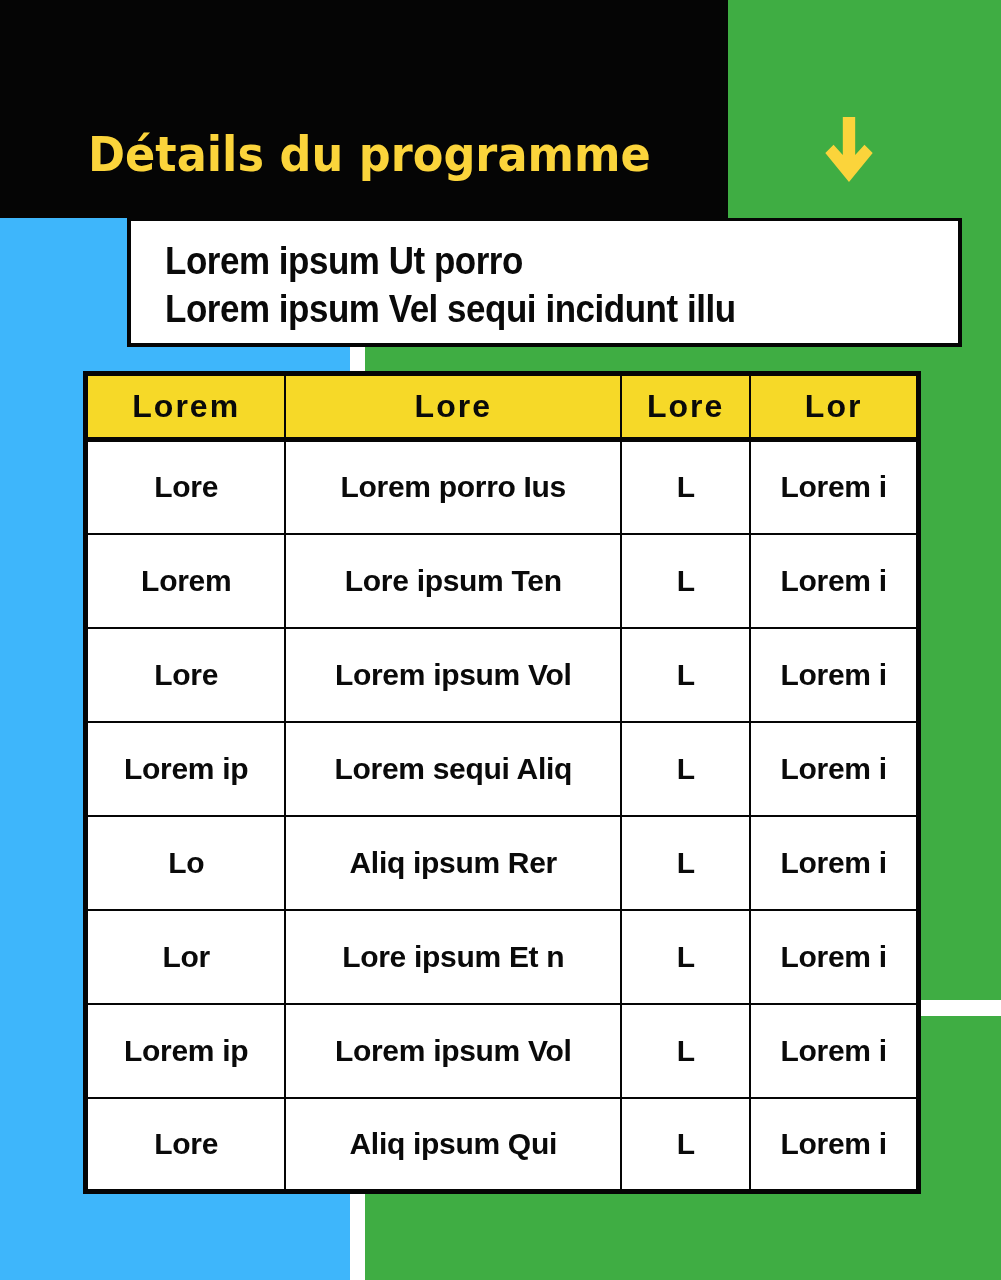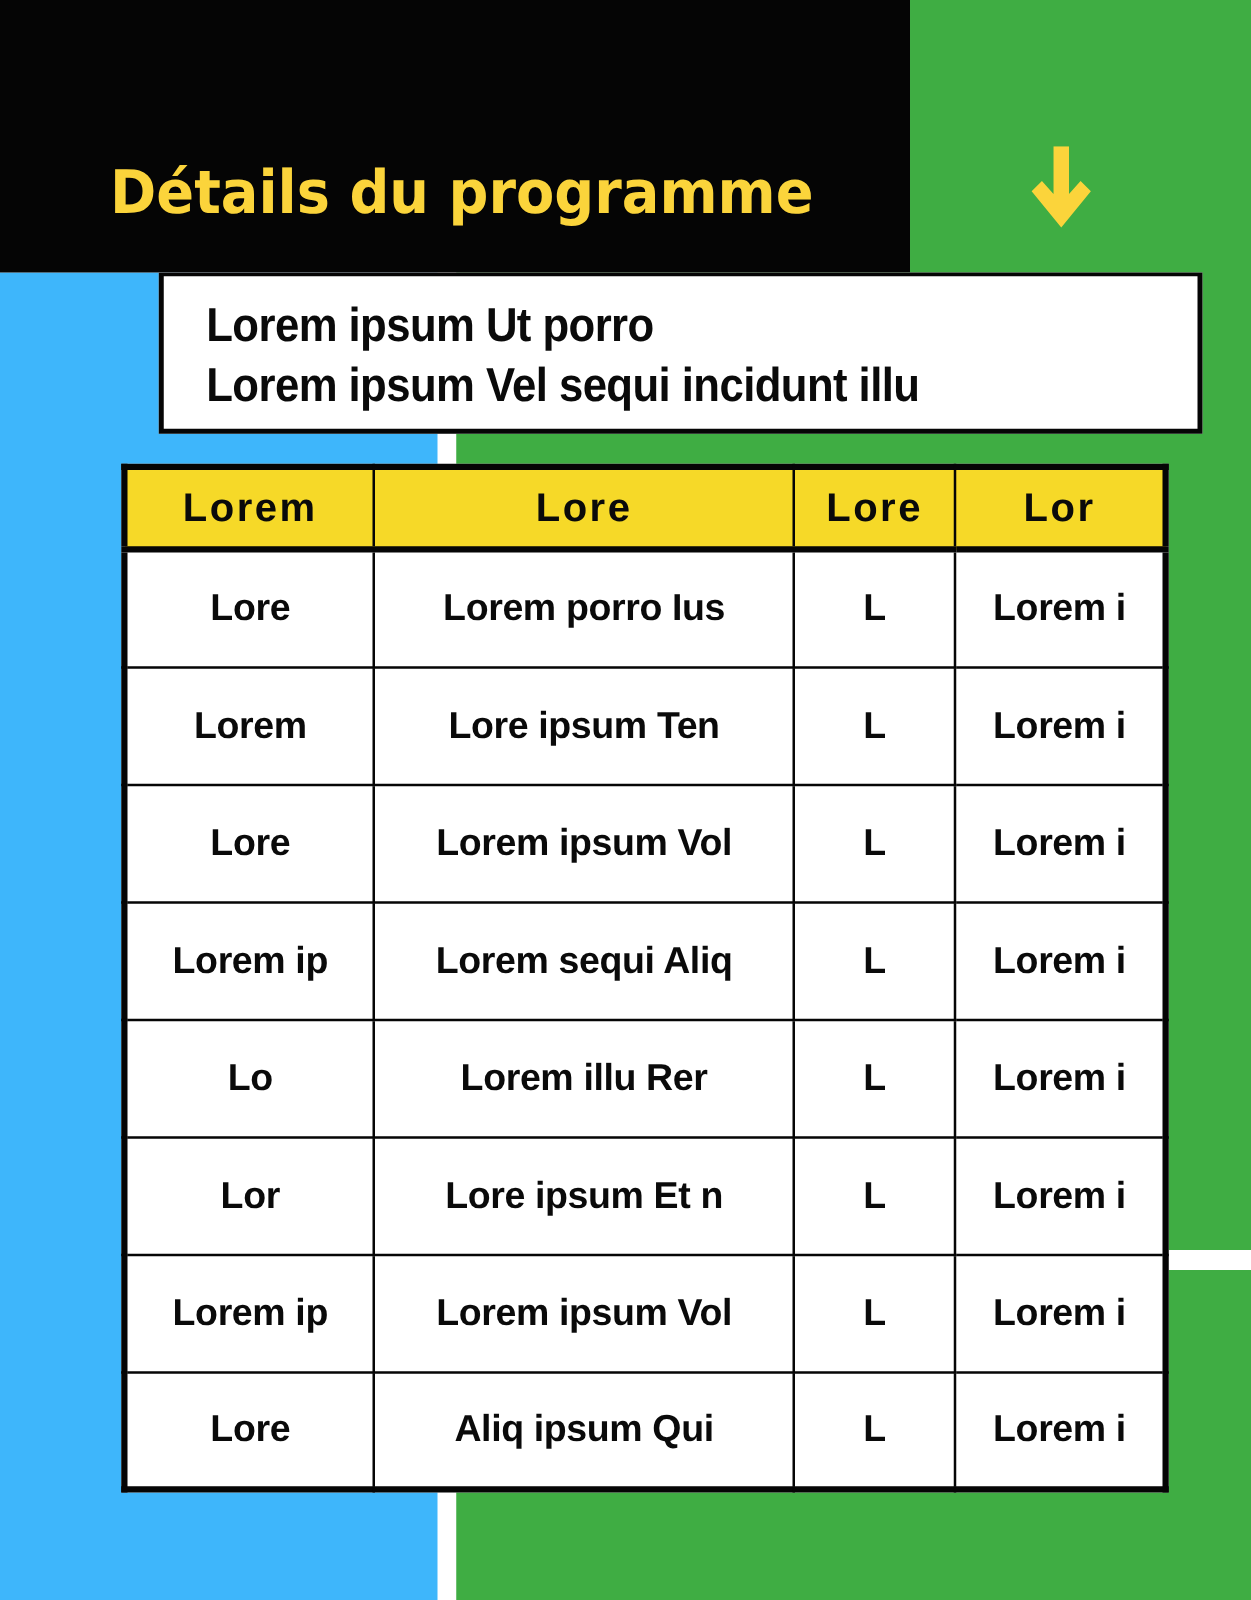--- a/index.html
+++ b/index.html
@@ -69,21 +69,20 @@
     white-space:nowrap;
   }
   
   .table-wrap{
     position:absolute;left:83px;top:371px;width:838px;
   }
   table.program{
     width:100%;border-collapse:collapse;table-layout:fixed;
     background:var(--white);
     border:5px solid var(--background-black);
-    margin-left:14px;
   }
   col.c1{width:24%;} col.c2{width:40.3%;} col.c3{width:15.5%;} col.c4{width:20.2%;}
   table.program th{
     height:66px;
     background:var(--table-header-yellow);
     border:2px solid var(--background-black);
     border-bottom:5px solid var(--background-black);
     font-size:32px;font-weight:800;color:var(--text-black);
     letter-spacing:2px;text-align:center;vertical-align:middle;
   }
@@ -155,21 +154,21 @@
             <td>Lorem i</td>
           </tr>
           <tr>
             <td>Lorem ip</td>
             <td>Lorem sequi Aliq</td>
             <td>L</td>
             <td>Lorem i</td>
           </tr>
           <tr>
             <td>Lo</td>
-            <td>Lorem illu Rer</td>
+            <td>Aliq ipsum Rer</td>
             <td>L</td>
             <td>Lorem i</td>
           </tr>
           <tr>
             <td>Lor</td>
             <td>Lore ipsum Et n</td>
             <td>L</td>
             <td>Lorem i</td>
           </tr>
           <tr>

